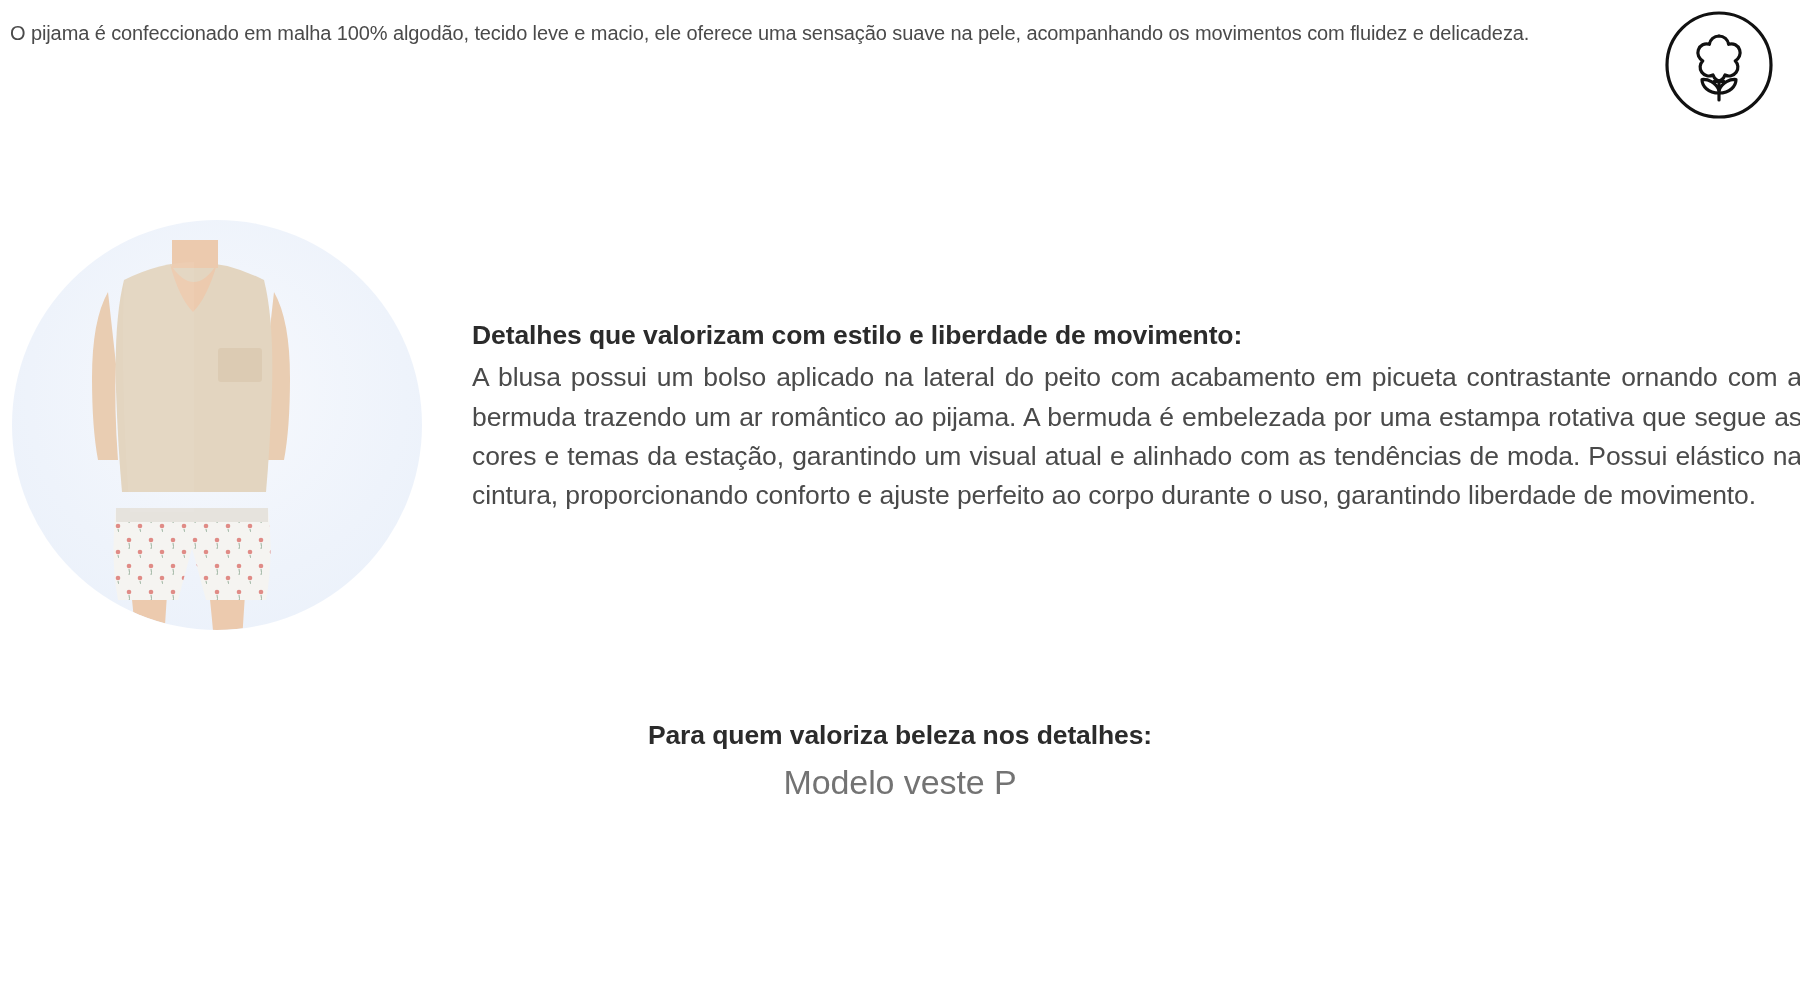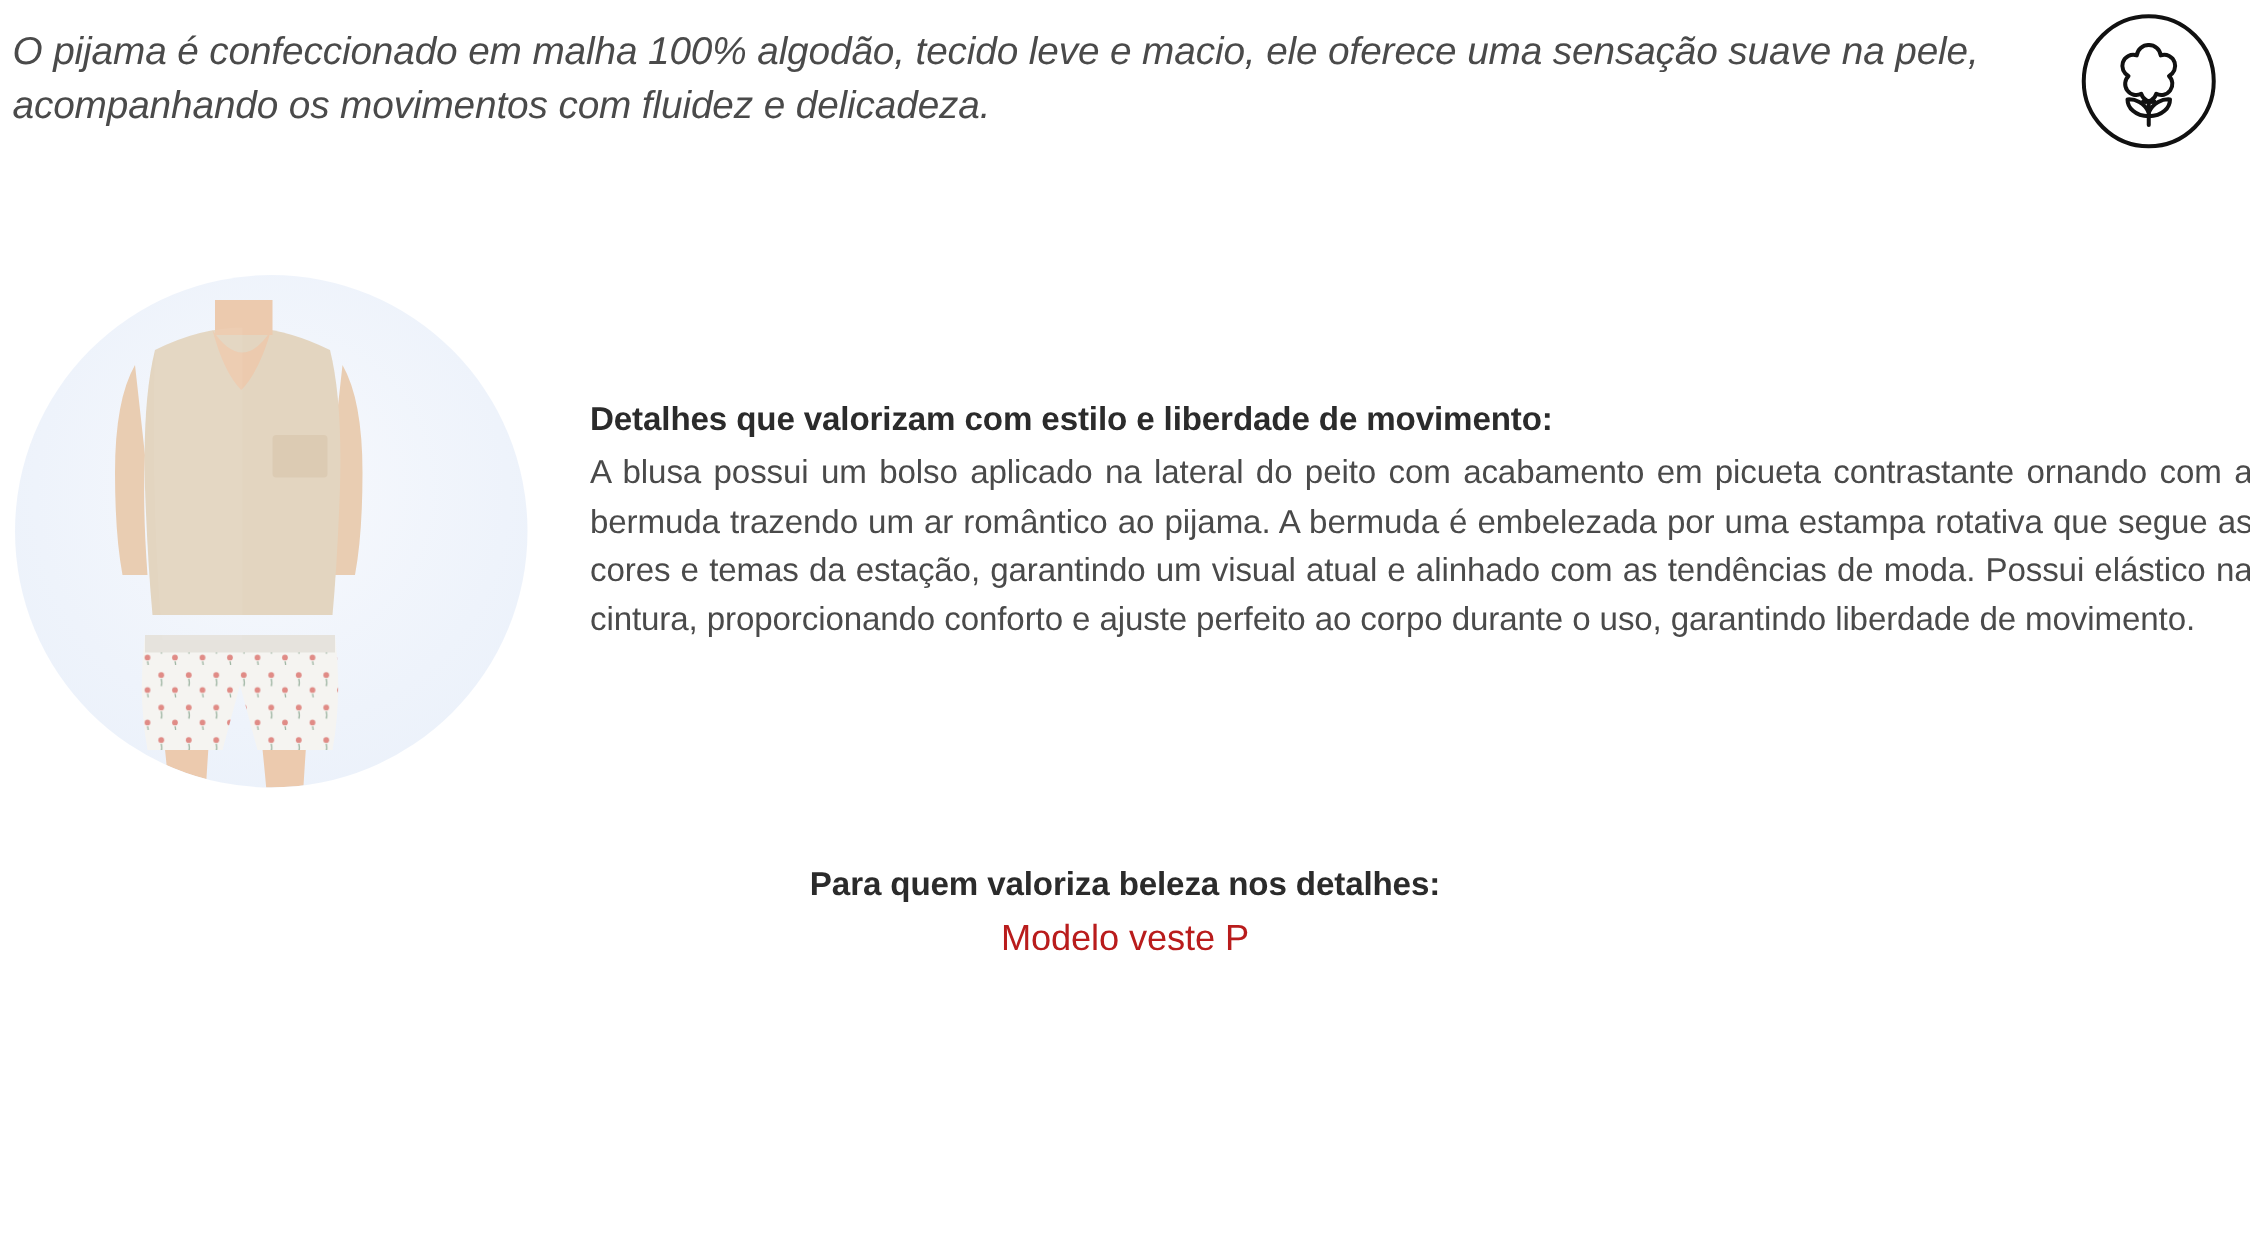--- a/index.html
+++ b/index.html
@@ -25,27 +25,26 @@
   }
   .top-heading {
     font-size: 26.5px;
     font-weight: bold;
     color: #2b2b2b;
     line-height: 1.28;
     margin: 0 0 2px 0;
     letter-spacing: -0.1px;
   }
   .top-body {
-    font-size: 31px;
+    font-size: 20px;
     font-weight: normal;
     color: #4a4a4a;
     line-height: 1.38;
     margin: 0;
     letter-spacing: -0.1px;
-    font-style: italic;
   }
 
   
   .cotton-badge {
     position: absolute;
     right: 28px;
     top: 10px;
     width: 108px;
     height: 108px;
   }
@@ -94,42 +93,42 @@
     margin: 0;
     text-align: justify;
     width: 1330px;
     letter-spacing: -0.1px;
   }
 
   
   .bottom-block {
     position: absolute;
     left: 0;
-    top: 690px;
+    top: 718px;
     width: 1800px;
     text-align: center;
   }
   .bottom-heading {
     font-size: 26.5px;
     font-weight: bold;
     color: #2b2b2b;
     line-height: 1.3;
     margin: 0 0 6px 0;
     letter-spacing: -0.1px;
   }
   .bottom-body {
     font-size: 26.5px;
     color: #4a4a4a;
     line-height: 1.45;
     margin: 0;
     letter-spacing: -0.1px;
   }
   .bottom-note {
-    font-size: 29px;
-    color: #b91c1c;
+    font-size: 34px;
+    color: #737373;
     line-height: 1.45;
     margin: 6px 0 16px 0;
     letter-spacing: -0.1px;
   }
 </style>
 </head>
 <body>
 
 <div class="top-block">
   <p class="top-body">O pijama é confeccionado em malha 100% algodão, tecido leve e macio, ele oferece uma sensação suave na pele, acompanhando os movimentos com fluidez e delicadeza.</p>

